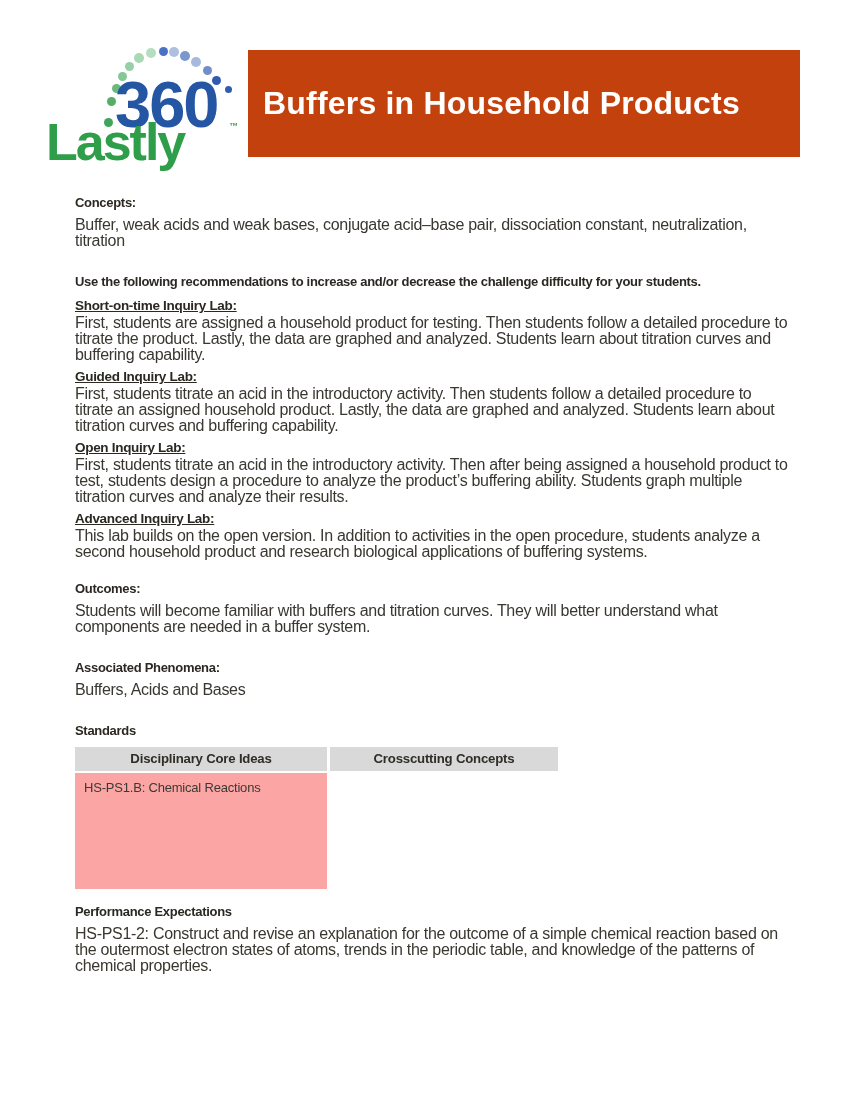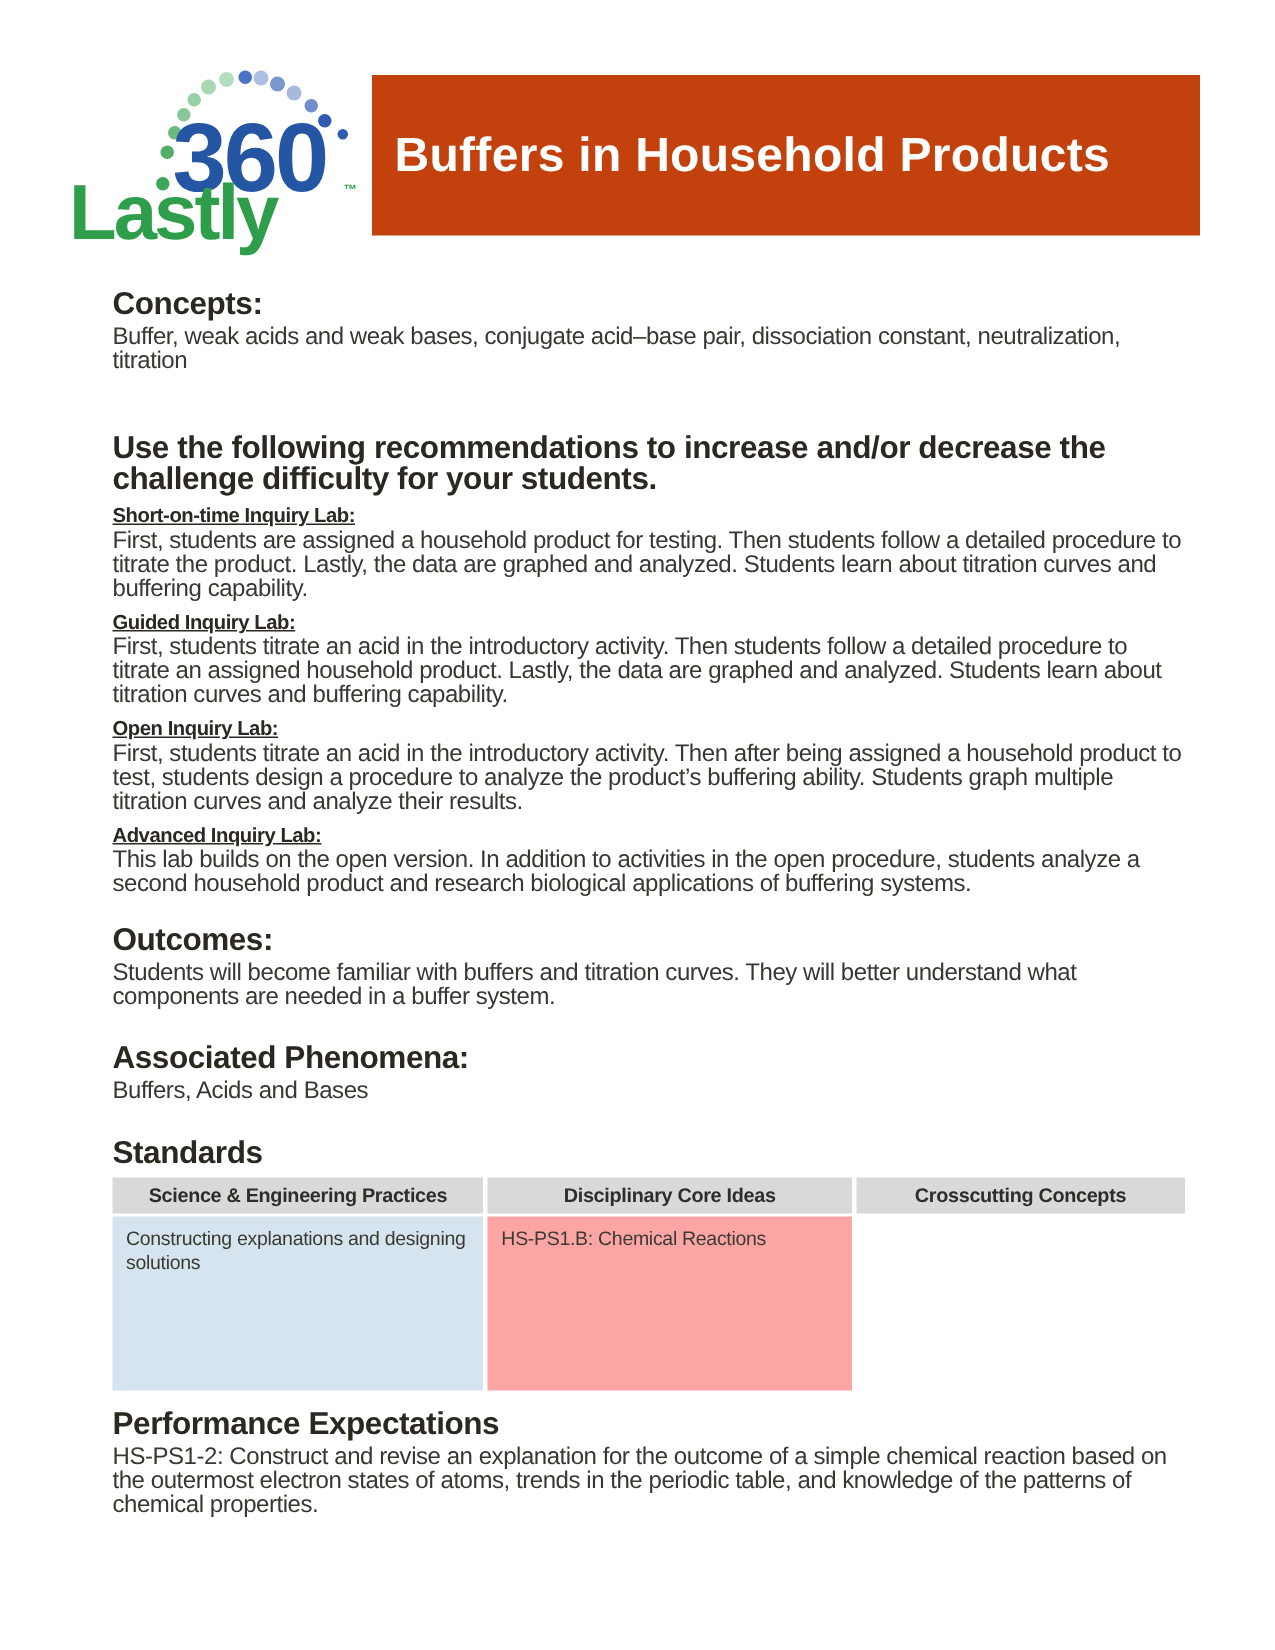--- a/index.html
+++ b/index.html
@@ -42,28 +42,28 @@
   .banner-title {
     color: #ffffff; font-size: 32px; font-weight: bold; letter-spacing: 0.2px;
   }
 
   
   .content {
     position: absolute; left: 75px; top: 192px; width: 715px;
     color: #393730;
   }
   .section-heading {
-    font-size: 21px; font-weight: bold; color: #2b2822;
+    font-size: 13px; font-weight: bold; color: #2b2822;
     line-height: 21px; letter-spacing: -0.3px;
   }
   .body-text {
     font-size: 16px; line-height: 16px; letter-spacing: -0.3px;
     color: #393730; margin-top: 4px;
   }
-  .rec-heading { margin-top: 39px; width: 715px; }
+  .rec-heading { margin-top: 22px; width: 715px; }
   .lab-title {
     font-size: 13.5px; font-weight: bold; line-height: 16px;
     letter-spacing: -0.3px; color: #2b2822; margin-top: 6px; text-decoration: underline;
   }
   .lab-body { margin-top: 1px; }
   .outcomes-heading { margin-top: 18px; }
   .assoc-heading { margin-top: 22px; }
   .standards-heading { margin-top: 22px; }
   .perf-heading { margin-top: 12px; }
 
@@ -144,24 +144,20 @@
 
     <div class="section-heading outcomes-heading">Outcomes:</div>
     <p class="body-text">Students will become familiar with buffers and titration curves. They will better understand what components are needed in a buffer system.</p>
 
     <div class="section-heading assoc-heading">Associated Phenomena:</div>
     <p class="body-text">Buffers, Acids and Bases</p>
 
     <div class="section-heading standards-heading">Standards</div>
 
     <div class="standards-table">
-      <div class="st-col st-col-sep">
-        <div class="st-header">Science &amp; Engineering Practices</div>
-        <div class="st-cell st-cell-sep">Constructing explanations and designing solutions</div>
-      </div>
       <div class="st-col st-col-dci">
         <div class="st-header">Disciplinary Core Ideas</div>
         <div class="st-cell st-cell-dci">HS-PS1.B: Chemical Reactions</div>
       </div>
       <div class="st-col st-col-cc">
         <div class="st-header">Crosscutting Concepts</div>
       </div>
     </div>
 
     <div class="section-heading perf-heading">Performance Expectations</div>

